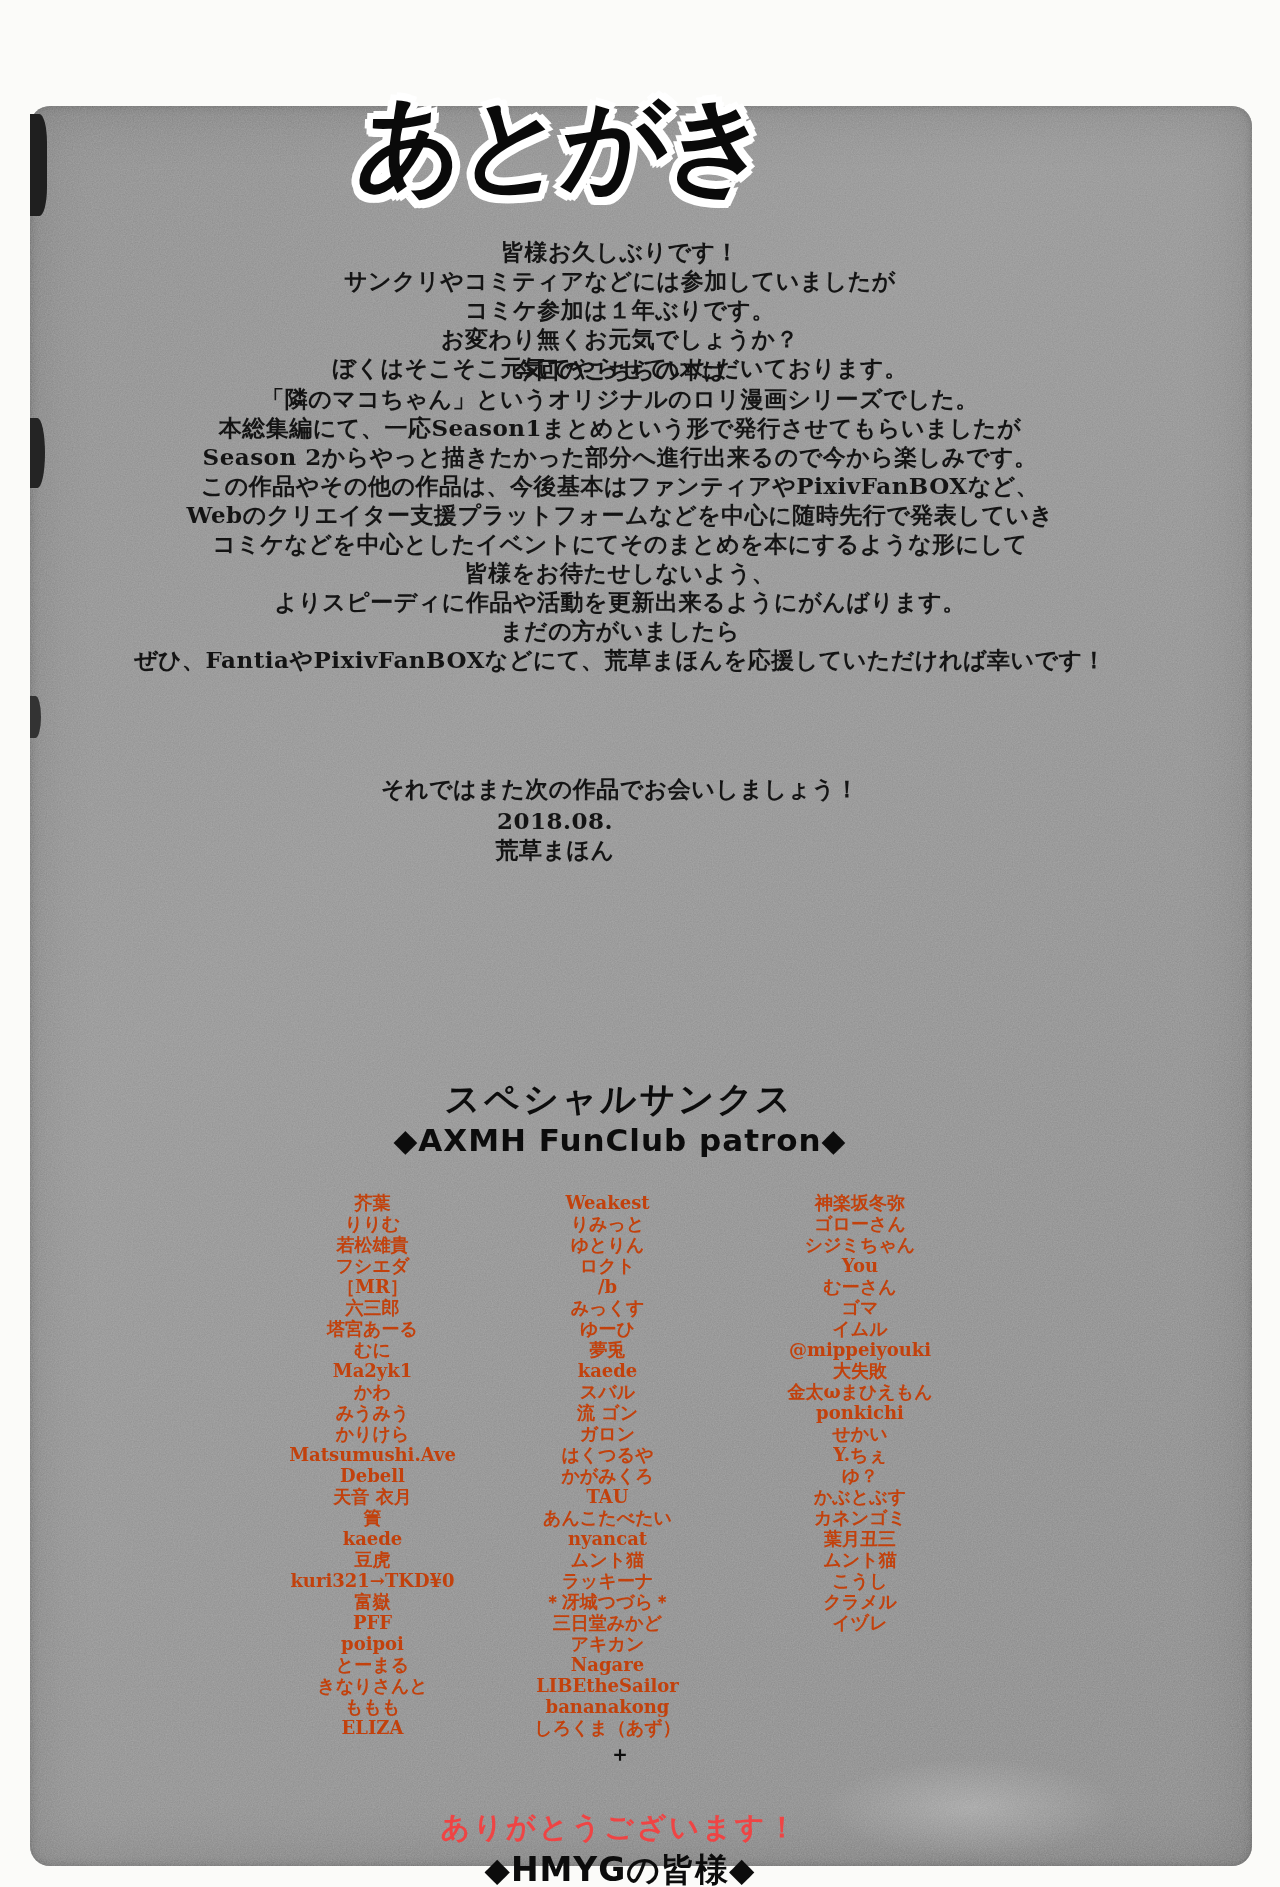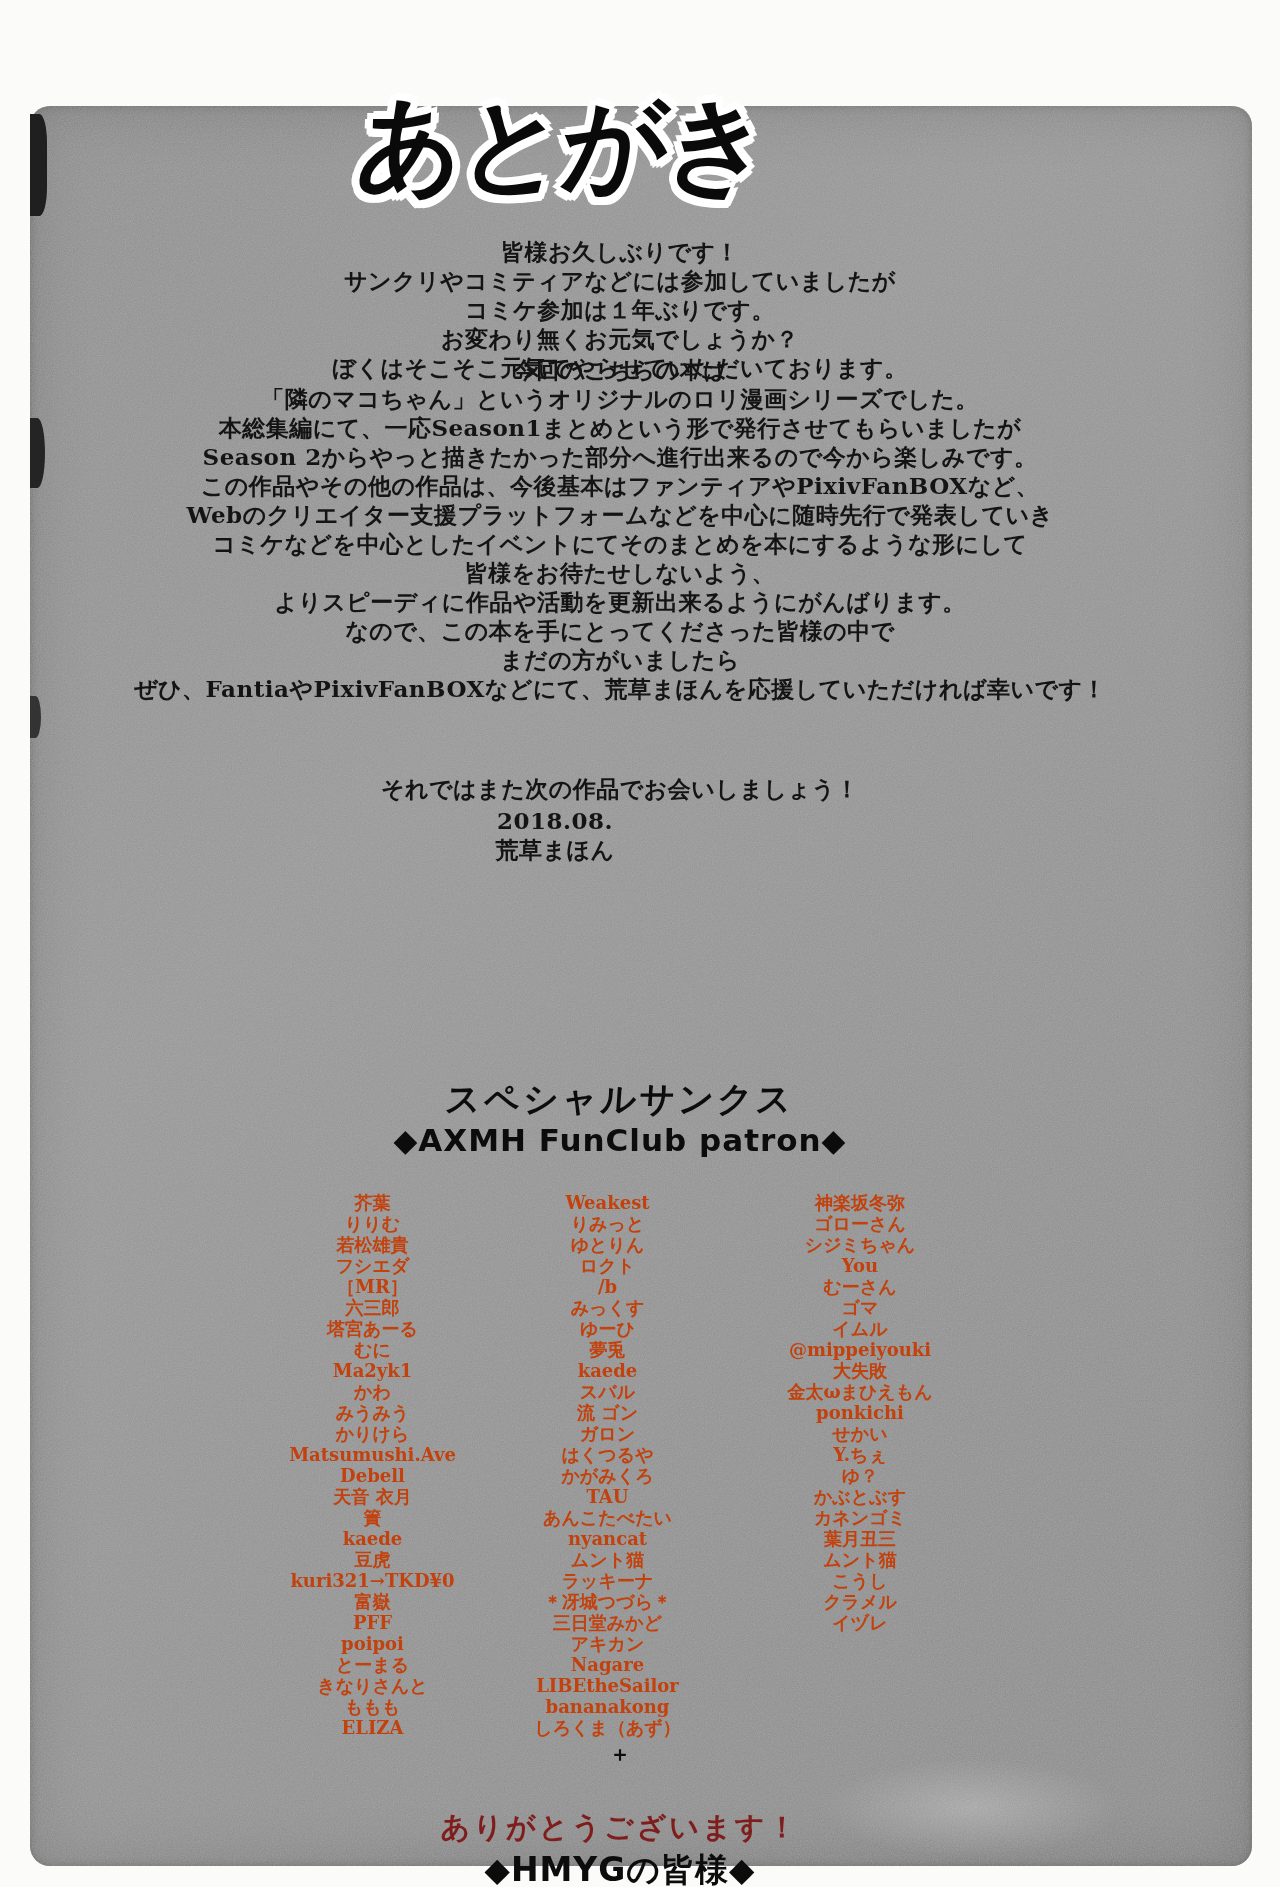--- a/index.html
+++ b/index.html
@@ -50,21 +50,21 @@
 
   .names{position:absolute;top:1192px;left:260px;width:730px;display:flex;z-index:4;}
   .name-col{text-align:center;color:#c2410c;font-weight:600;font-size:18px;line-height:21px;white-space:nowrap;}
   .col-1{width:225px;}
   .col-2{width:245px;}
   .col-3{width:260px;}
 
   .plus{top:1740px;font-size:21px;font-weight:700;}
   .hmyg{top:1848px;font-size:33px;font-weight:900;letter-spacing:1px;}
   .thanks-msg{position:absolute;top:1808px;left:70px;width:1100px;text-align:center;
-    font-size:29px;font-weight:700;color:#7f1d1d;letter-spacing:3px;z-index:4;}
+    font-size:29px;font-weight:700;color:#ef4444;letter-spacing:3px;z-index:4;}
 </style>
 </head>
 <body>
 
 <div class="screen">
 
   <h1 class="title">あとがき</h1>
 
   <div class="paper">
     <svg class="paper-texture" xmlns="http://www.w3.org/2000/svg" width="100%" height="100%">
@@ -91,21 +91,20 @@
   <div class="txt p2">
       <div>今回のこちらの本は</div>
       <div>「隣のマコちゃん」というオリジナルのロリ漫画シリーズでした。</div>
       <div>本総集編にて、一応Season1まとめという形で発行させてもらいましたが</div>
       <div>Season 2からやっと描きたかった部分へ進行出来るので今から楽しみです。</div>
       <div>この作品やその他の作品は、今後基本はファンティアやPixivFanBOXなど、</div>
       <div>Webのクリエイター支援プラットフォームなどを中心に随時先行で発表していき</div>
       <div>コミケなどを中心としたイベントにてそのまとめを本にするような形にして</div>
       <div>皆様をお待たせしないよう、</div>
       <div>よりスピーディに作品や活動を更新出来るようにがんばります。</div>
-      <div>なので、この本を手にとってくださった皆様の中で</div>
       <div>まだの方がいましたら</div>
       <div>ぜひ、FantiaやPixivFanBOXなどにて、荒草まほんを応援していただければ幸いです！</div>
     </div>
 
   <div class="txt closing">それではまた次の作品でお会いしましょう！</div>
 
   <div class="txt sig">
     <div>2018.08.</div>
     <div>荒草まほん</div>
   </div>

